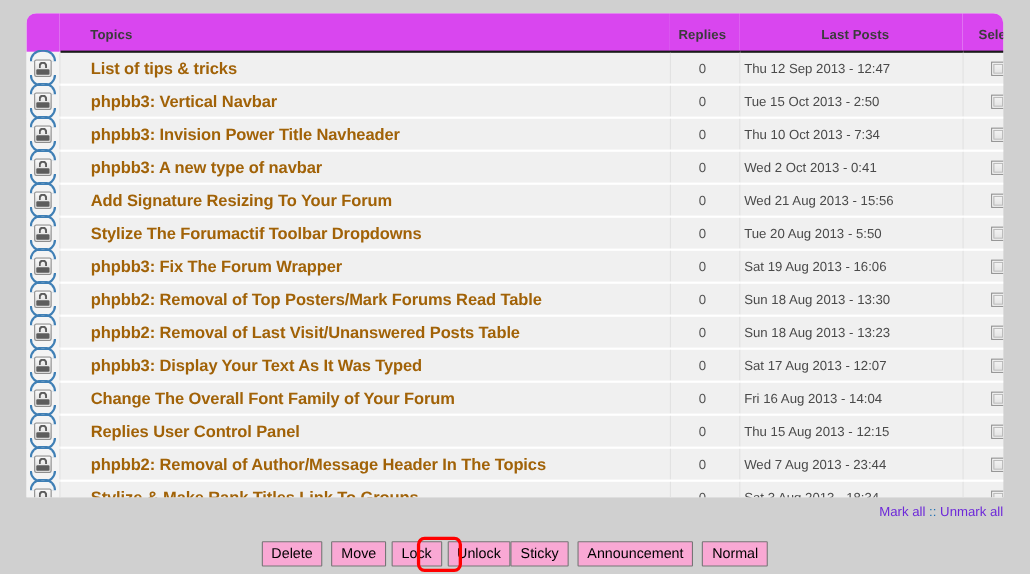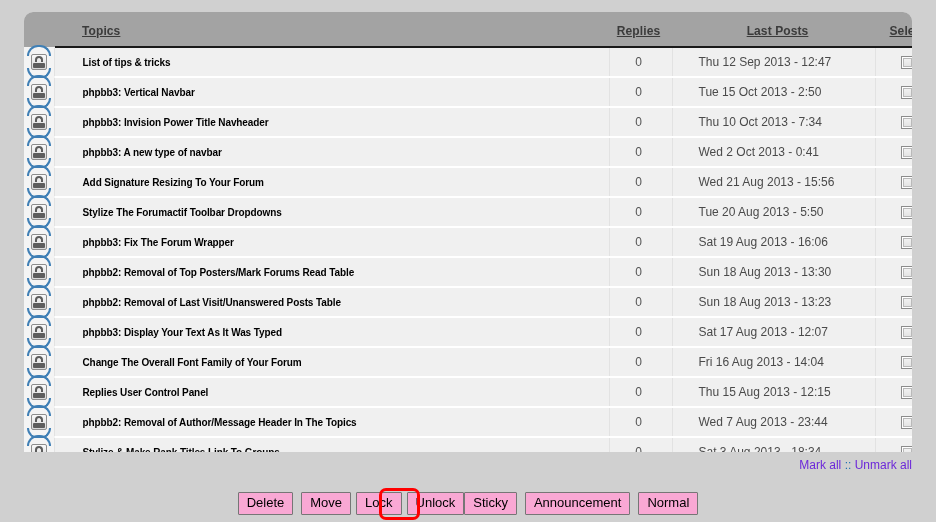--- a/index.html
+++ b/index.html
@@ -36,30 +36,29 @@
 
   
   col.c-icon   { width: 30px; }
   col.c-topic  { width: 555px; }
   col.c-rep    { width: 63px; }
   col.c-last   { width: 203px; }
   col.c-sel    { width: 65px; }
 
   
   thead th {
-    background: #a3a3a3;
+    background: #d946ef;
     border-bottom: 2px solid #1a1a1a;
     padding: 0;
     height: 34px;
     vertical-align: bottom;
     font-size: 12px;
     font-weight: bold;
     color: #3b3b3b;
     letter-spacing: .1px;
-    text-decoration: underline;
   }
   thead th .hlabel {
     display: block;
     padding-bottom: 8px;
   }
   th.h-icon  { border-bottom: 2px solid transparent; }
   th.h-topic .hlabel  { padding-left: 28px; text-align: left; }
   th.h-rep   .hlabel  { text-align: center; padding-right: 4px; }
   th.h-last  .hlabel  { text-align: center; padding-left: 8px; }
   th.h-sel   .hlabel  { text-align: center; }
@@ -90,33 +89,33 @@
     padding-left: 28px;
   }
   td.d-rep {
     text-align: center;
     border-left: 1px solid #e2e2e2;
     padding-right: 4px;
     color: #555;
   }
   td.d-last {
     border-left: 1px solid #e2e2e2;
-    padding-left: 26px;
+    padding-left: 4px;
     color: #4a4a4a;
     white-space: nowrap;
   }
   td.d-sel {
     text-align: center;
     border-left: 1px solid #e2e2e2;
   }
 
   a.topic-link {
-    color: #000000;
+    color: #a16207;
     font-weight: bold;
-    font-size: 10px;
+    font-size: 15px;
     text-decoration: none;
     letter-spacing: -.1px;
   }
 
   
   .folder-icon {
     display: inline-block;
     width: 26px;
     height: 28px;
     position: relative;

